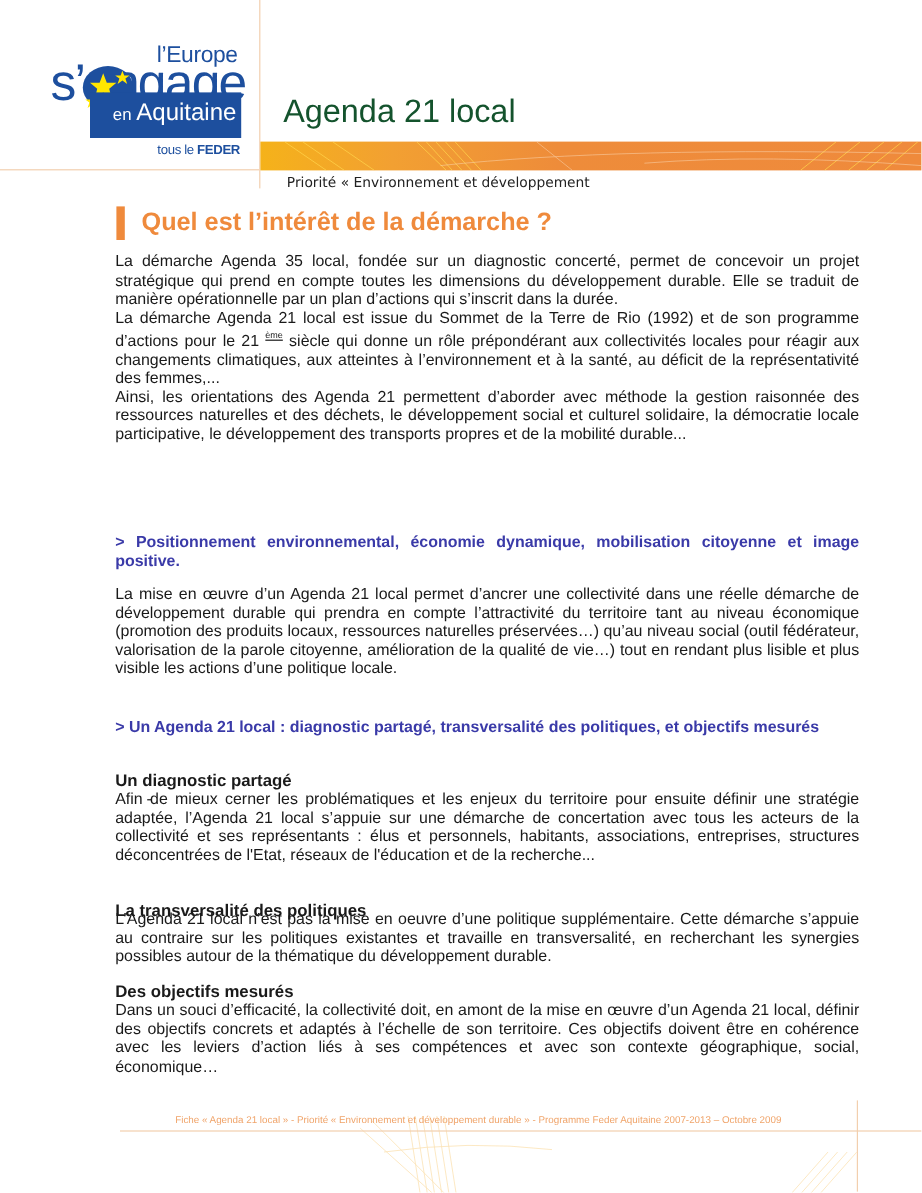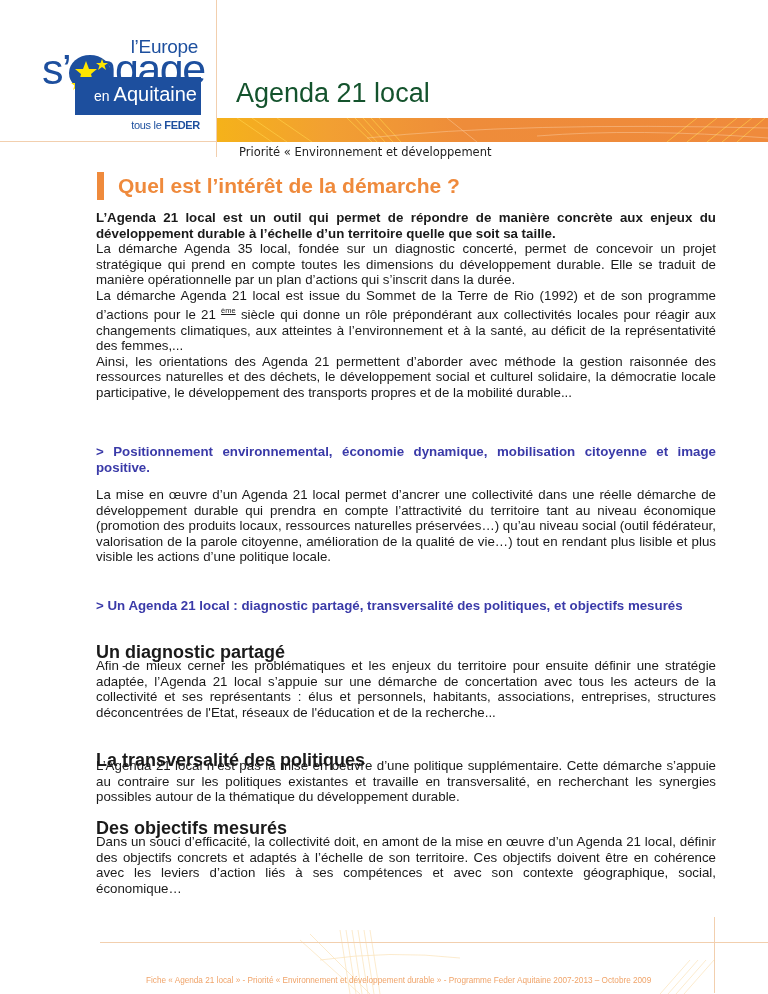--- a/index.html
+++ b/index.html
@@ -34,31 +34,31 @@
   .section-head .bar { width: 7px; height: 28px; background: #ef8a3c; margin-right: 14px; }
   .section-head .txt { font-size: 21px; color: #ef8a3c; }
 
   .content { position: absolute; left: 96px; width: 620px; font-size: 13.3px; line-height: 15.5px; text-align: justify; }
   .content p { margin: 0; }
   .bold { font-weight: bold; }
   .sup { font-size: 7.5px; vertical-align: 6px; text-decoration: underline; }
 
   .blue-head { position: absolute; left: 96px; width: 620px; font-size: 13.3px; line-height: 16px; font-weight: bold; color: #3a3aa8; text-align: justify; }
 
-  .sub-head { position: absolute; left: 96px; font-size: 18px; font-weight: bold; color: #1a1a1a; }
+  .sub-head { position: absolute; left: 96px; font-size: 14px; font-weight: bold; color: #1a1a1a; }
   .bullet { position: absolute; left: 96px; width: 620px; font-size: 13.3px; line-height: 15.5px; }
   .bullet .dash { position: absolute; left: 26px; top: 0; }
   .bullet .btxt { text-align: justify; }
 
   
   .hline-foot { position: absolute; left: 100px; top: 942px; width: 668px; height: 1px; background: #f2cfae; }
   .vline-foot { position: absolute; left: 714px; top: 917px; width: 1px; height: 76px; background: #f2cfae; }
   .footer-deco { position: absolute; left: 300px; top: 930px; }
   .footer-deco2 { position: absolute; left: 660px; top: 950px; }
-  .footer-text { position: absolute; left: 146px; top: 976px; font-size: 8.2px; color: #f0a46a; white-space: nowrap; }
+  .footer-text { position: absolute; left: 146px; top: 929px; font-size: 8.2px; color: #f0a46a; white-space: nowrap; }
 </style>
 </head>
 <body>
 
 <div class="logo">
   <div class="europe">l’Europe</div>
   <div class="engage">s’engage</div>
   <div class="stars-disc">
     <svg width="42" height="36" viewBox="0 0 42 36">
       <polygon points="17,6 20,14 28,14 22,19 24,27 17,22 10,27 12,19 6,14 14,14" fill="#ffe600"></polygon>
@@ -107,21 +107,20 @@
 </div>
 
 <div class="priority">Priorité « Environnement et développement</div>
 
 <div class="section-head">
   <span class="bar"></span>
   <h2 class="txt">Quel est l’intérêt de la démarche ?</h2>
 </div>
 
 <div class="content" style="top: 210px;">
-  <p class="bold">L’Agenda 21 local est un outil qui permet de répondre de manière concrète aux enjeux du développement durable à l’échelle d’un territoire quelle que soit sa taille.</p>
   <p>La démarche Agenda 35 local, fondée sur un diagnostic concerté, permet de concevoir un projet stratégique qui prend en compte toutes les dimensions du développement durable. Elle se traduit de manière opérationnelle par un plan d’actions qui s’inscrit dans la durée.</p>
   <p><span>La démarche Agenda 21 local est issue du Sommet de la Terre de Rio (1992) et de son programme d’actions pour le 21</span> <span class="sup">ème</span><span> siècle qui donne un rôle prépondérant aux collectivités locales pour réagir aux changements climatiques, aux atteintes à l’environnement et à la santé, au déficit de la représentativité des femmes,...</span></p>
   <p>Ainsi, les orientations des Agenda 21 permettent d’aborder avec méthode la gestion raisonnée des ressources naturelles et des déchets, le développement social et culturel solidaire, la démocratie locale participative, le développement des transports propres et de la mobilité durable...</p>
 </div>
 
 <div class="blue-head" style="top: 444px;">&gt; Positionnement environnemental, économie dynamique, mobilisation citoyenne et image positive.</div>
 <div class="content" style="top: 487px;">La mise en œuvre d’un Agenda 21 local permet d’ancrer une collectivité dans une réelle démarche de développement durable qui prendra en compte l’attractivité du territoire tant au niveau économique (promotion des produits locaux, ressources naturelles préservées…) qu’au niveau social (outil fédérateur, valorisation de la parole citoyenne, amélioration de la qualité de vie…) tout en rendant plus lisible et plus visible les actions d’une politique locale.</div>
 
 <div class="blue-head" style="top: 598px;">&gt; Un Agenda 21 local : diagnostic partagé, transversalité des politiques, et objectifs mesurés</div>
 

